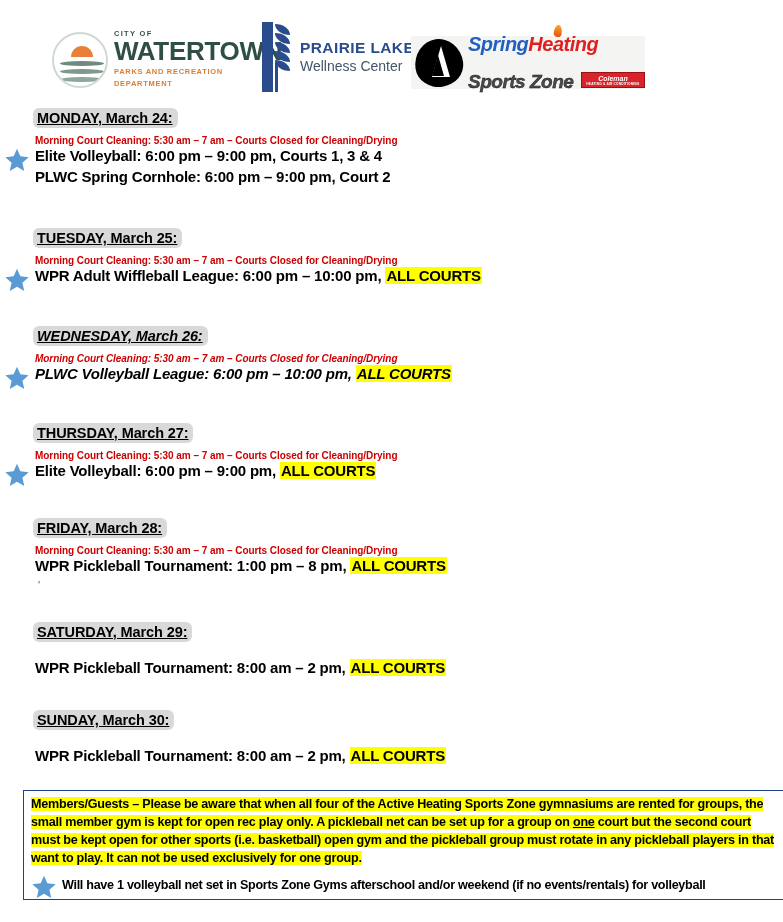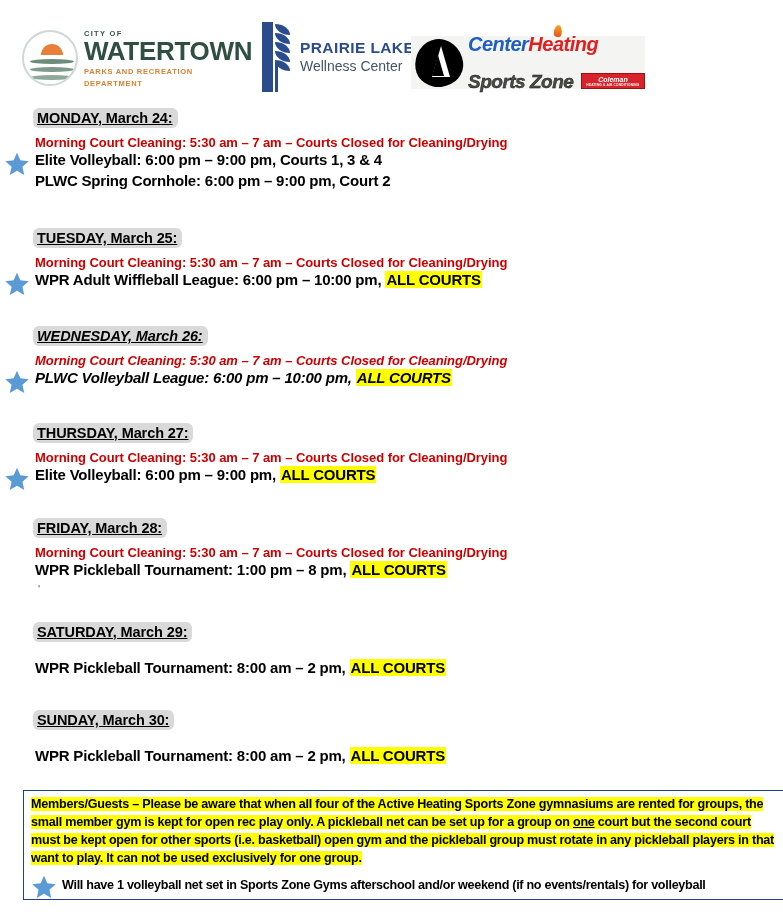--- a/index.html
+++ b/index.html
@@ -19,22 +19,22 @@
   .logo-bar {
     position: relative;
     height: 100px;
     display: flex;
     align-items: center;
   }
 
   
   .logo-watertown {
     position: absolute;
-    left: 22px; top: 30px;
-    display: flex; align-items: flex-start;
+    left: 52px; top: 30px;
+    display: flex; align-items: center;
   }
   .wt-emblem {
     width: 56px; height: 56px;
     border-radius: 50%;
     border: 2px solid #cfd8d2;
     position: relative;
     overflow: hidden;
     background: #ffffff;
     flex: 0 0 auto;
   }
@@ -148,21 +148,21 @@
   .ah-active { color: #1f5fbf; letter-spacing: -0.5px; }
   .ah-heating { color: #e02020; letter-spacing: -0.5px; }
   .ah-flame {
     position: absolute; left: 86px; top: -9px;
     width: 8px; height: 12px;
     background: linear-gradient(#f7a91b, #e8501c);
     border-radius: 50% 50% 50% 50% / 70% 70% 30% 30%;
     transform: rotate(8deg);
   }
   .ah-row2 {
-    display: flex; align-items: center; margin-top: 18px;
+    display: flex; align-items: flex-start; margin-top: 18px;
   }
   .ah-sports {
     font-size: 19px; font-weight: bold; font-style: italic;
     color: #4a4a4a; letter-spacing: -0.5px;
     -webkit-text-stroke: 0.4px #111;
   }
   .ah-coleman {
     margin-left: 8px; margin-bottom: 1px;
     background: #d8232a; color: #ffffff;
     font-size: 7px; font-weight: bold; font-style: italic;
@@ -182,21 +182,21 @@
     font-size: 14.5px;
     font-weight: bold;
     text-decoration: underline;
     padding: 2px 5px 2px 4px;
     margin-left: 33px;
     letter-spacing: -0.1px;
     border-radius: 6px;
   }
   .cleaning {
     color: #cc0000;
-    font-size: 13px;
+    font-size: 10px;
     font-weight: bold;
     margin-left: 35px;
     margin-top: 7px;
     letter-spacing: -0.05px;
   }
   .event-line {
     position: relative;
     font-size: 15px;
     font-weight: bold;
     margin-left: 35px;
@@ -291,21 +291,21 @@
   </div>
 
   <div class="logo-active">
     <div class="ah-mark">
       <div class="ah-oval"></div>
       <div class="ah-a"></div>
       <div class="ah-a2"></div>
     </div>
     <div class="ah-words">
       <div class="ah-row1">
-        <span class="ah-active">Center</span><span class="ah-heating">Heating</span>
+        <span class="ah-active">Spring</span><span class="ah-heating">Heating</span>
         <span class="ah-flame"></span>
       </div>
       <div class="ah-row2">
         <span class="ah-sports">Sports Zone</span>
         <span class="ah-coleman">
           <span>Coleman</span>
           <small>HEATING &amp; AIR CONDITIONING</small>
         </span>
       </div>
     </div>

